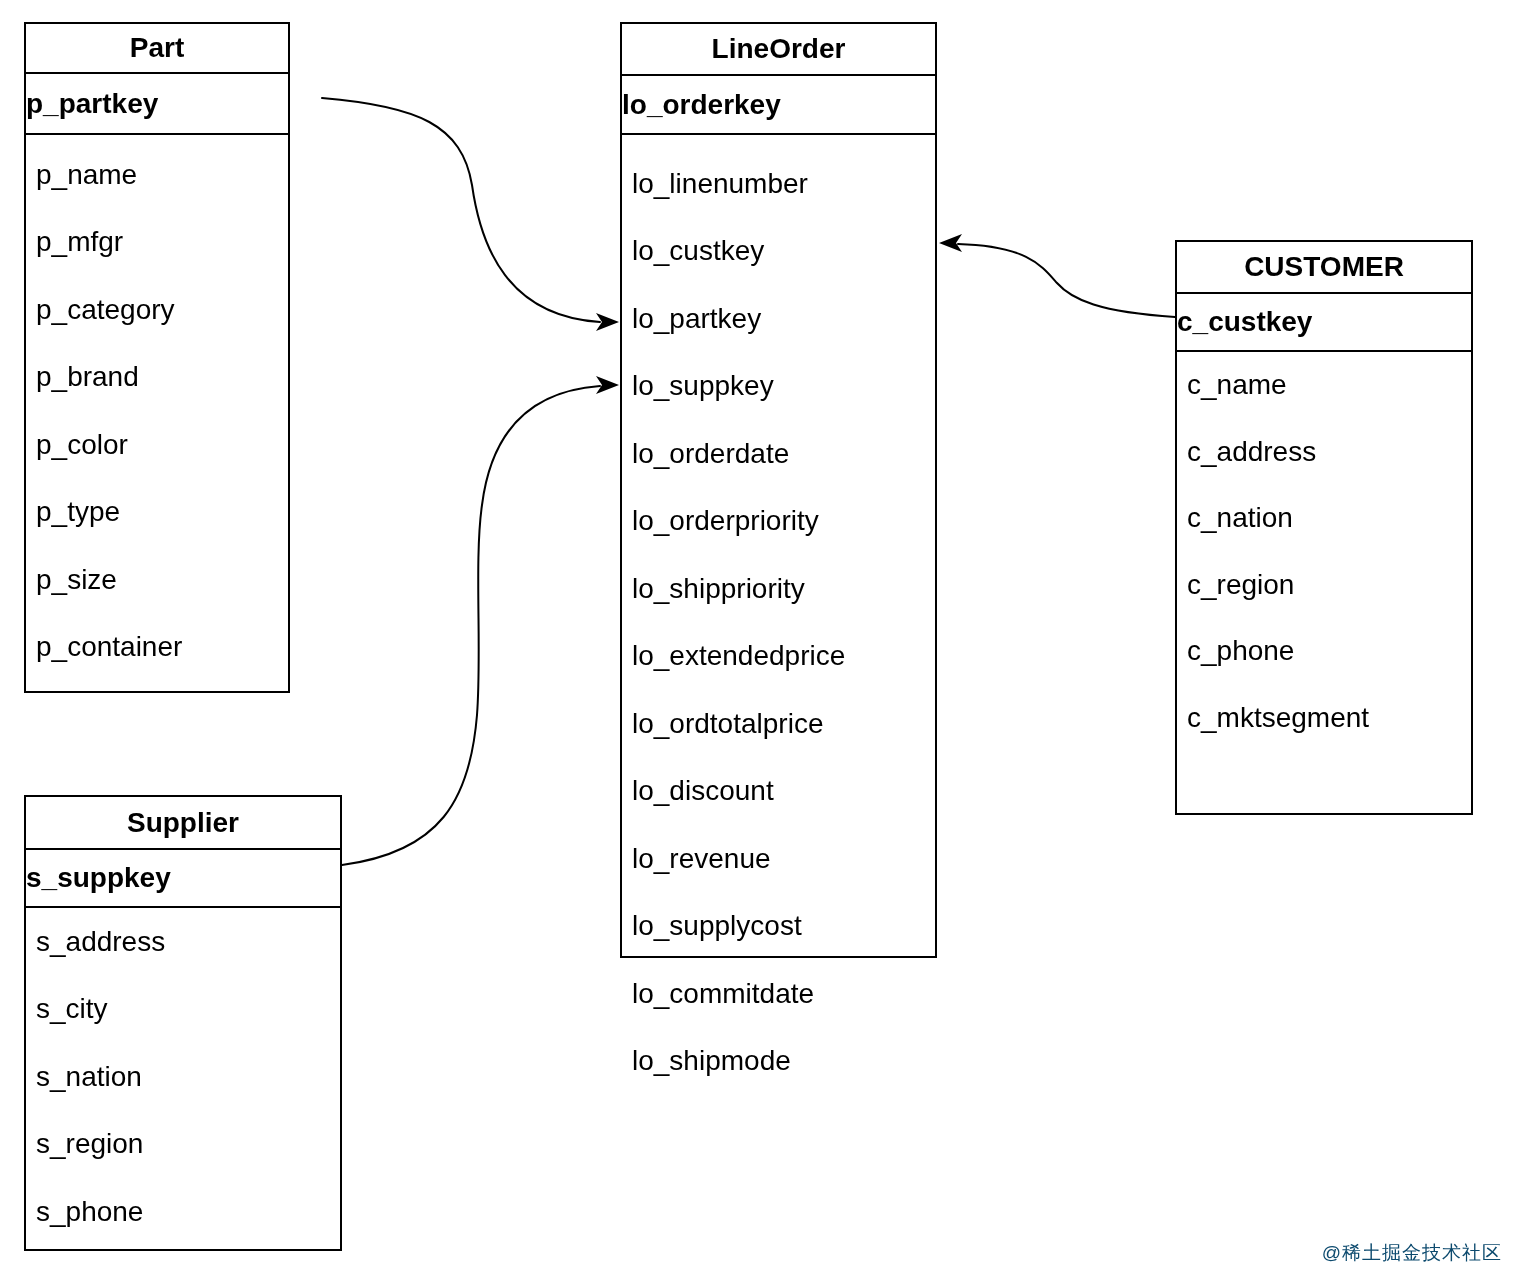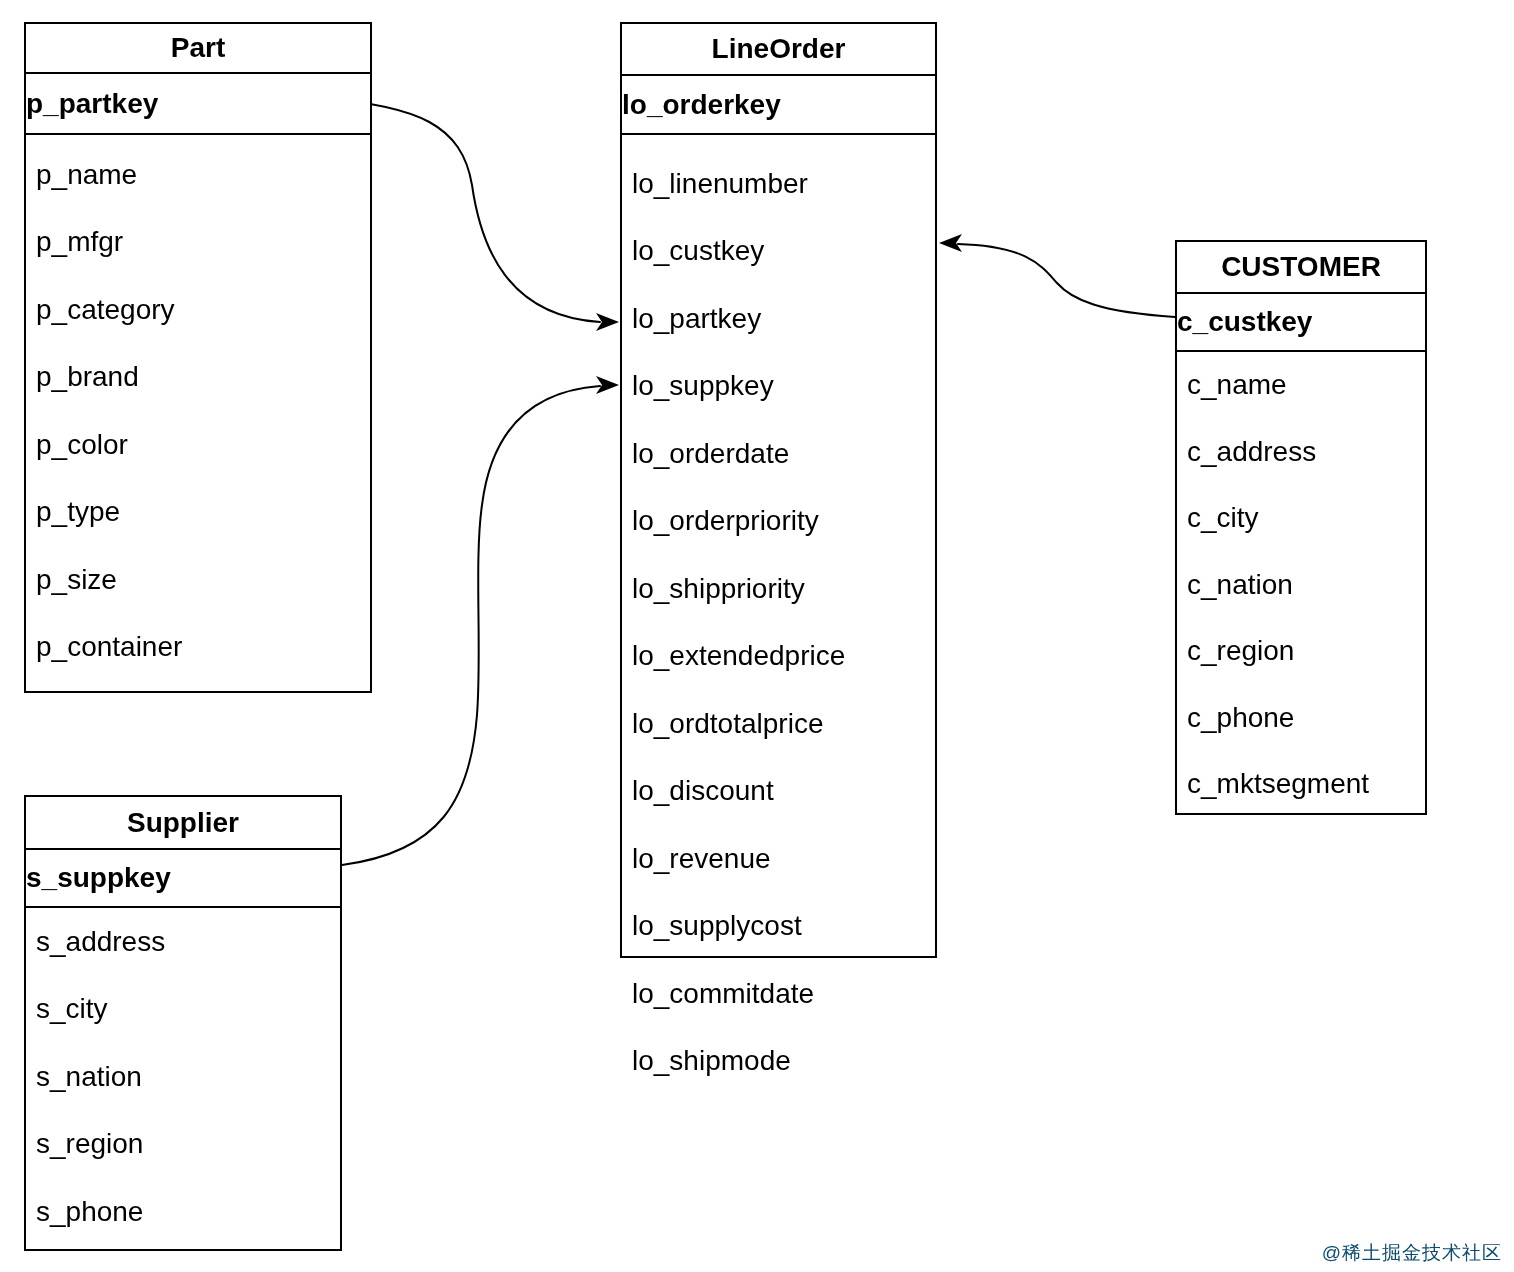--- a/index.html
+++ b/index.html
@@ -11,24 +11,24 @@
     font-family: "Liberation Sans", sans-serif;
     color: #000000;
     overflow: hidden;
   }
   .table {
     position: absolute;
     border: 2px solid #000000;
     background: #ffffff;
     box-sizing: border-box;
   }
-  #t-part      { left: 24px;   top: 22px;  width: 348px; height: 671px;  --hh: 50px; --kh: 61px; --fh: 67.5px; --fpad: 6px; }
+  #t-part      { left: 24px;   top: 22px;  width: 266px; height: 671px;  --hh: 50px; --kh: 61px; --fh: 67.5px; --fpad: 6px; }
   #t-supplier  { left: 24px;   top: 795px; width: 318px; height: 456px;  --hh: 53px; --kh: 58px; --fh: 67.5px; --fpad: 0px; }
   #t-lineorder { left: 620px;  top: 22px;  width: 317px; height: 936px; --hh: 52px; --kh: 59px; --fh: 67.5px; --fpad: 15px; }
-  #t-customer  { left: 1175px; top: 240px; width: 252px; height: 575px;  --hh: 52px; --kh: 58px; --fh: 66.5px; --fpad: 0px; }
+  #t-customer  { left: 1175px; top: 240px; width: 298px; height: 575px;  --hh: 52px; --kh: 58px; --fh: 66.5px; --fpad: 0px; }
   .t-header {
     height: var(--hh);
     border-bottom: 2px solid #000000;
     display: flex;
     align-items: center;
     justify-content: center;
     font-weight: bold;
     font-size: 28px;
     box-sizing: border-box;
   }
@@ -138,21 +138,20 @@
         <div class="f-row">lo_shipmode</div>
       </div>
   </div>
 
   <div class="table" id="t-customer">
     <div class="t-header">CUSTOMER</div>
     <div class="t-key">c_custkey</div>
     <div class="t-fields">
         <div class="f-row">c_name</div>
         <div class="f-row">c_address</div>
-        <div class="f-row">c_city</div>
         <div class="f-row">c_nation</div>
         <div class="f-row">c_region</div>
         <div class="f-row">c_phone</div>
         <div class="f-row">c_mktsegment</div>
       </div>
   </div>
 
   <div id="watermark">@稀土掘金技术社区</div>
 
 </div>

